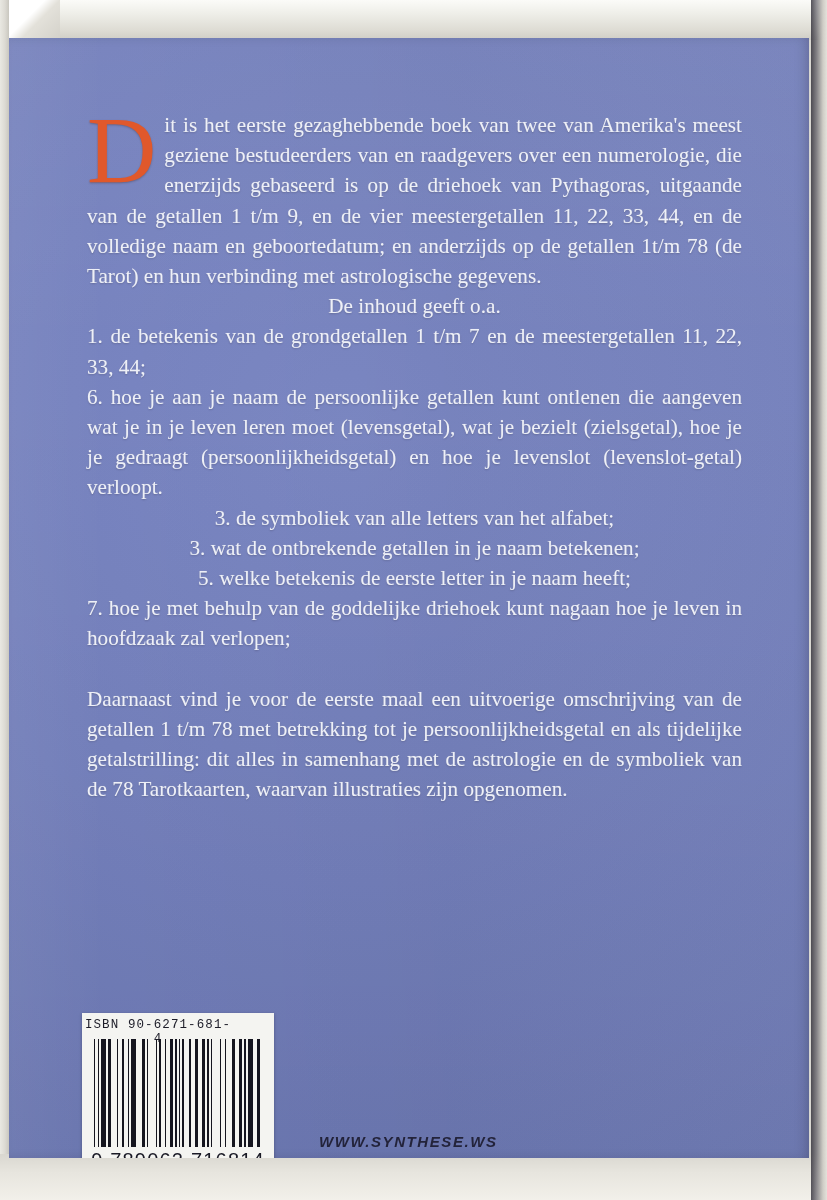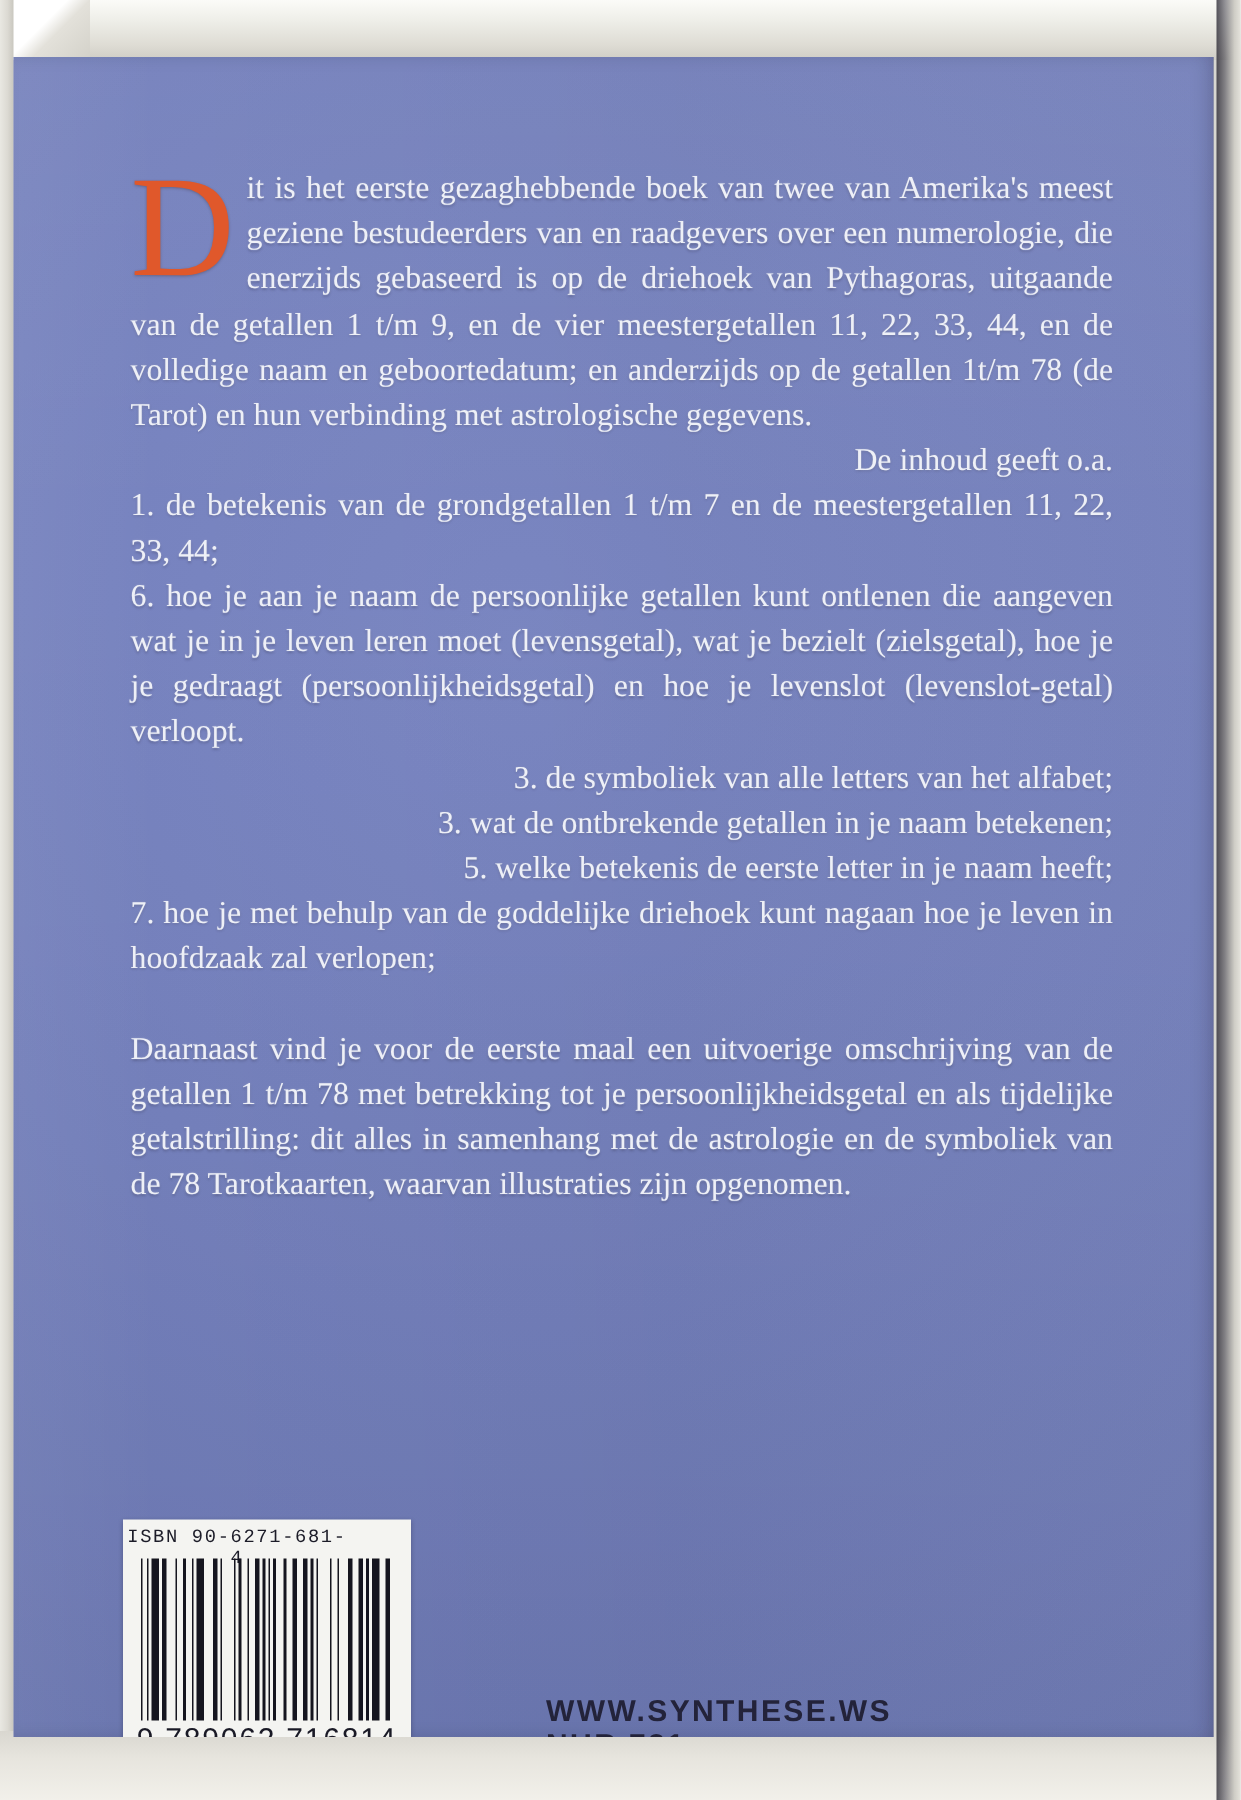--- a/index.html
+++ b/index.html
@@ -100,21 +100,21 @@
     text-shadow: 0 0 1.4px rgba(255,255,255,0.28), 0 1px 1.6px rgba(40,40,70,0.32);
   }
   #blurb p {
     margin: 0;
   }
   .para-justified {
     text-align: justify;
     text-align-last: left;
   }
   .para-plain {
-    text-align: right;
+    text-align: center;
   }
   .gap-before {
     margin-top: 30px !important;
   }
 
   
   #drop-cap {
     float: left;
     font-family: "Liberation Serif", serif;
     color: #e0582b;
@@ -172,25 +172,25 @@
     color: #1a1a26;
   }
 
   
   #publisher-info {
     position: absolute;
     left: 310px;
     top: 1092px;
     color: #23233a;
     font-family: "Liberation Sans", sans-serif;
-    font-size: 20px;
+    font-size: 15px;
+    font-style: italic;
     font-weight: bold;
     letter-spacing: 1.6px;
     line-height: 23px;
-    margin-left: 45px;
   }
   #publisher-info div { white-space: nowrap; }
 </style>
 </head>
 <body>
 
 <div id="book-photo">
 
   <div id="page-edge-top"></div>
   <div id="page-edge-top-corner"></div>

